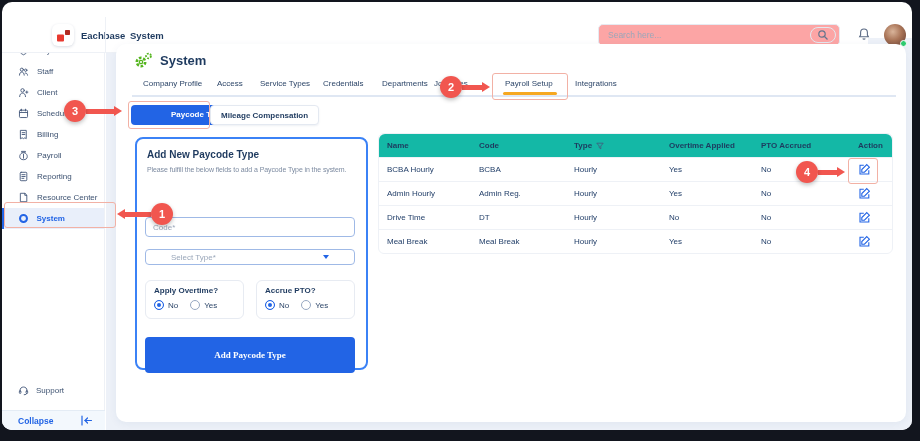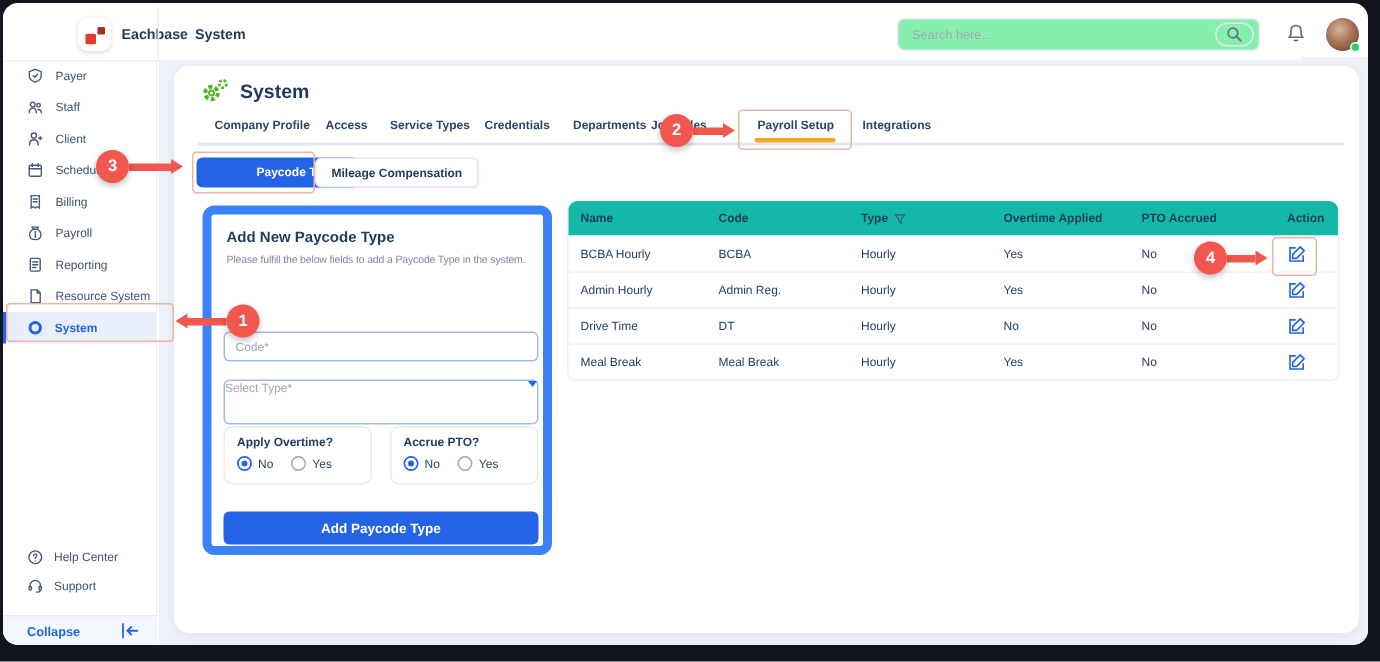--- a/index.html
+++ b/index.html
@@ -1,26 +1,26 @@
 <!DOCTYPE html>
 <html><head>
 <meta charset="utf-8">
 <style>
   * { margin:0; padding:0; box-sizing:border-box; }
   html,body { width:920px; height:441px; }
   body { background:#12151e; position:relative; font-family:"Liberation Sans", sans-serif; overflow:hidden; }
   .app { position:absolute; left:2px; top:2px; width:910px; height:428px; background:#ffffff; border-radius:10px; overflow:hidden; }
 
   
-  .header { position:absolute; left:0; top:3px; width:866px; height:36px; background:#fff; border-bottom:1px solid #eef1f6; z-index:5; }
+  .header { position:absolute; left:0; top:15px; width:866px; height:36px; background:#fff; border-bottom:1px solid #eef1f6; z-index:5; }
   .header-divider { position:absolute; left:103px; top:0; width:1px; height:36px; background:#eef1f6; }
   .logo-tile { position:absolute; left:50px; top:7px; width:22px; height:22px; background:#fff; border-radius:6px; box-shadow:0 1px 3px rgba(40,60,100,.18); display:flex; align-items:center; justify-content:center; }
   .brand-name { position:absolute; left:79px; top:13px; font-size:9.5px; font-weight:bold; color:#1e3a5f; }
   .page-title { position:absolute; left:128px; top:13px; font-size:9.5px; font-weight:bold; color:#1e3a5f; }
-  .search-box { position:absolute; left:596px; top:7px; width:242px; height:22px; border:1px solid #e6eaf1; background:#86efac; border-radius:5px; display:flex; align-items:center; }
+  .search-box { position:absolute; left:596px; top:7px; width:242px; height:22px; border:1px solid #e6eaf1; background:#fca5a5; border-radius:5px; display:flex; align-items:center; }
   .search-box input { flex:1; border:none; outline:none; background:transparent; font-size:8.5px; color:#44536b; padding-left:9px; font-family:"Liberation Sans",sans-serif; }
   .search-box input::placeholder { color:#9aa7ba; }
   .search-btn { width:26px; height:16px; margin-right:3px; border:1px solid #e3e8ef; border-radius:8px; display:flex; align-items:center; justify-content:center; cursor:pointer; }
   .bell { position:absolute; left:855px; top:10px; cursor:pointer; }
   .avatar { position:absolute; left:882px; top:7px; width:22px; height:22px; border-radius:50%; background:radial-gradient(circle at 40% 35%, #d9b49a 0%, #a97457 45%, #5f3a30 100%); cursor:pointer; }
   .status-dot { position:absolute; right:-1px; bottom:-1px; width:7px; height:7px; border-radius:50%; background:#2fcc71; border:1.5px solid #fff; }
 
   
   .sidebar { position:absolute; left:0; top:36px; width:103px; height:392px; background:#fff; border-right:1px solid #eef1f6; z-index:4; }
   .nav { padding-top:2px; }
@@ -35,47 +35,47 @@
   .collapse-label { font-size:8.5px; font-weight:bold; color:#2264e5; }
   .tl-row { height:17px; display:flex; align-items:center; padding-left:16px; background:#fff; }
   .tl-a { font-size:8px; font-weight:bold; color:#1e3a5f; }
   .tl-b { font-size:8px; font-weight:bold; color:#35b6e9; }
 
   
   .main-bg { position:absolute; left:104px; top:36px; width:806px; height:392px; background:#edf1f8; }
   .card { position:absolute; left:114px; top:42px; width:790px; height:378px; background:#fff; border-radius:10px; box-shadow:0 2px 8px rgba(30,60,120,.06); z-index:5; }
   .section-head { position:absolute; left:131px; top:50px; display:flex; align-items:center; gap:7px; z-index:6; }
   .section-title { font-size:13px; font-weight:bold; color:#1e3a5f; }
-  .tab { position:absolute; top:77px; font-size:8px; font-weight:bold; color:#2c4568; cursor:pointer; white-space:nowrap; z-index:6; }
+  .tab { position:absolute; top:77px; font-size:8px; font-weight:normal; color:#2c4568; cursor:pointer; white-space:nowrap; z-index:6; }
   .tabline { position:absolute; left:130px; top:93px; width:764px; height:2px; background:#dfe7f3; z-index:5; }
   .tab-underline { position:absolute; left:501px; top:90px; width:54px; height:3px; background:#f6a821; border-radius:2px; z-index:7; }
 
   .subtab { position:absolute; top:103px; height:20px; line-height:20px; font-size:8px; font-weight:bold; border-radius:4px; padding:0 10px; cursor:pointer; white-space:nowrap; z-index:6; }
   .subtab.primary { left:129px; background:#2264e5; color:#fff;padding-left:40px; }
   .subtab.ghost { left:208px; background:#fff; color:#1e3a5f; border:1px solid #e4e9f1; box-shadow:0 1px 2px rgba(30,60,120,.08); }
 
   
-  .form-card { position:absolute; left:133px; top:135px; width:233px; height:233px; border:6px solid #3b82f6; border-radius:8px; background:#fff; z-index:6; }
+  .form-card { position:absolute; left:133px; top:135px; width:233px; height:233px; border:2px solid #3b82f6; border-radius:8px; background:#fff; z-index:6; }
   .form-title { position:absolute; left:10px; top:10px; font-size:10px; font-weight:bold; color:#1e3a5f; }
   .form-sub { position:absolute; left:10px; top:27px; font-size:7px; letter-spacing:-.1px; color:#7d8ba1; white-space:nowrap; }
   .f-input { position:absolute; left:8px; width:210px; height:20px; border:1px solid #9fb9e6; border-radius:4px; font-size:8px; color:#44536b; padding-left:7px; outline:none; background:#fff; font-family:"Liberation Sans",sans-serif; }
   .f-input::placeholder { color:#9aa7ba; }
   .f-name { top:47px; } .f-code { top:78px; }
-  .f-select { position:absolute; left:8px; top:110px; width:210px; height:30px; border:1px solid #9fb9e6; border-radius:4px; display:flex; justify-content:space-between; padding:0 0; cursor:pointer; }
+  .f-select { position:absolute; left:8px; top:110px; width:210px; height:16px; border:1px solid #9fb9e6; border-radius:4px; display:flex; align-items:center; justify-content:space-between; padding:0 25px; cursor:pointer; }
   .f-select .ph { font-size:8px; color:#9aa7ba; }
   .tri-down { width:0; height:0; border-left:3.5px solid transparent; border-right:3.5px solid transparent; border-top:4.5px solid #2264e5; }
   .rgroup { position:absolute; top:141px; height:39px; border:1px solid #e7ebf2; border-radius:6px; padding:5px 8px; }
   .rg1 { left:8px; width:99px; } .rg2 { left:119px; width:99px; }
   .rg-label { font-size:8px; font-weight:bold; color:#1e3a5f; white-space:nowrap; }
   .ropts { display:flex; gap:12px; margin-top:5px; }
   .ropt { display:flex; align-items:center; gap:4px; cursor:pointer; }
   .radio { width:10px; height:10px; border-radius:50%; border:1.2px solid #97a8c2; background:#fff; }
   .radio.checked { border:1.2px solid #2264e5; background:#2264e5; box-shadow:inset 0 0 0 2px #fff; }
   .rlabel { font-size:8px; color:#2c4568; }
-  .submit-btn { position:absolute; left:8px; top:198px; width:210px; height:22px; background:#2264e5; border:none; border-radius:4px; color:#fff; font-size:9px; font-weight:bold; cursor:pointer; font-family:Liberation Sans, sans-serif; }
+  .submit-btn { position:absolute; left:8px; top:198px; width:210px; height:36px; background:#2264e5; border:none; border-radius:4px; color:#fff; font-size:9px; font-weight:bold; cursor:pointer; font-family:Liberation Serif, serif; }
 
   
   .table { position:absolute; left:376px; top:131px; width:515px; background:#fff; border-radius:6px; border:1px solid #eef1f6; z-index:6; }
   .trow { display:grid; grid-template-columns:92px 95px 95px 92px 97px 1fr; align-items:center; height:24px; border-top:1px solid #eef1f6; }
   .trow > * { padding-left:8px; font-size:8px; color:#24406a; white-space:nowrap; }
   .thead { height:23px; background:#14b8a6; border-top:none; border-radius:6px 6px 0 0; }
   .thead > * { font-weight:bold; color:#1e3a5f; display:flex; align-items:center; gap:4px; }
   .edit-btn { background:none; border:none; cursor:pointer; padding:0 0 0 8px; display:flex; align-items:center; }
 
   
@@ -180,39 +180,31 @@
             <rect x="2.4" y="1.4" width="7.2" height="9.2" rx="1"></rect>
             <path d="M4.2 4 H7.8 M4.2 6 H7.8 M4.2 8 H6.4"></path>
           </svg>
         <span class="nlabel">Reporting</span>
       </div>
       <div class="nav-item">
         <svg width="11" height="11" viewBox="0 0 12 12" fill="none" stroke="currentColor" stroke-width="1" stroke-linecap="round">
             <path d="M3 1.4 H7.6 L9.6 3.4 V10.6 H3 Z"></path>
             <path d="M7.4 1.6 V3.6 H9.4"></path>
           </svg>
-        <span class="nlabel">Resource System</span>
+        <span class="nlabel">Resource Center</span>
       </div>
       <div class="nav-item active">
         <svg width="11" height="11" viewBox="0 0 12 12" fill="none" stroke="#2264e5" stroke-width="2.2">
             <circle cx="6" cy="6" r="3.8"></circle>
           </svg>
         <span class="nlabel">System</span>
       </div>
     </div>
 
     <div class="side-bottom">
-      <div class="side-link">
-        <svg width="11" height="11" viewBox="0 0 12 12" fill="none" stroke="currentColor" stroke-width="1" stroke-linecap="round">
-            <circle cx="6" cy="6" r="4.6"></circle>
-            <path d="M4.8 4.8 C4.8 3.4 7.2 3.4 7.2 4.8 C7.2 5.9 6 5.8 6 6.9"></path>
-            <circle cx="6" cy="8.6" r="0.5" fill="#45597b" stroke="none"></circle>
-          </svg>
-        <span class="nlabel">Help Center</span>
-      </div>
       <div class="side-link">
         <svg width="11" height="11" viewBox="0 0 12 12" fill="none" stroke="currentColor" stroke-width="1" stroke-linecap="round">
             <path d="M2.2 7 V5.8 C2.2 3.7 3.9 2.2 6 2.2 C8.1 2.2 9.8 3.7 9.8 5.8 V7"></path>
             <rect x="1.5" y="6.4" width="1.7" height="2.8" rx="0.8"></rect>
             <rect x="8.8" y="6.4" width="1.7" height="2.8" rx="0.8"></rect>
             <path d="M9.6 9.2 C9.6 10.2 8.2 10.6 6.8 10.6"></path>
           </svg>
         <span class="nlabel">Support</span>
       </div>
       <div class="collapse-bar">

